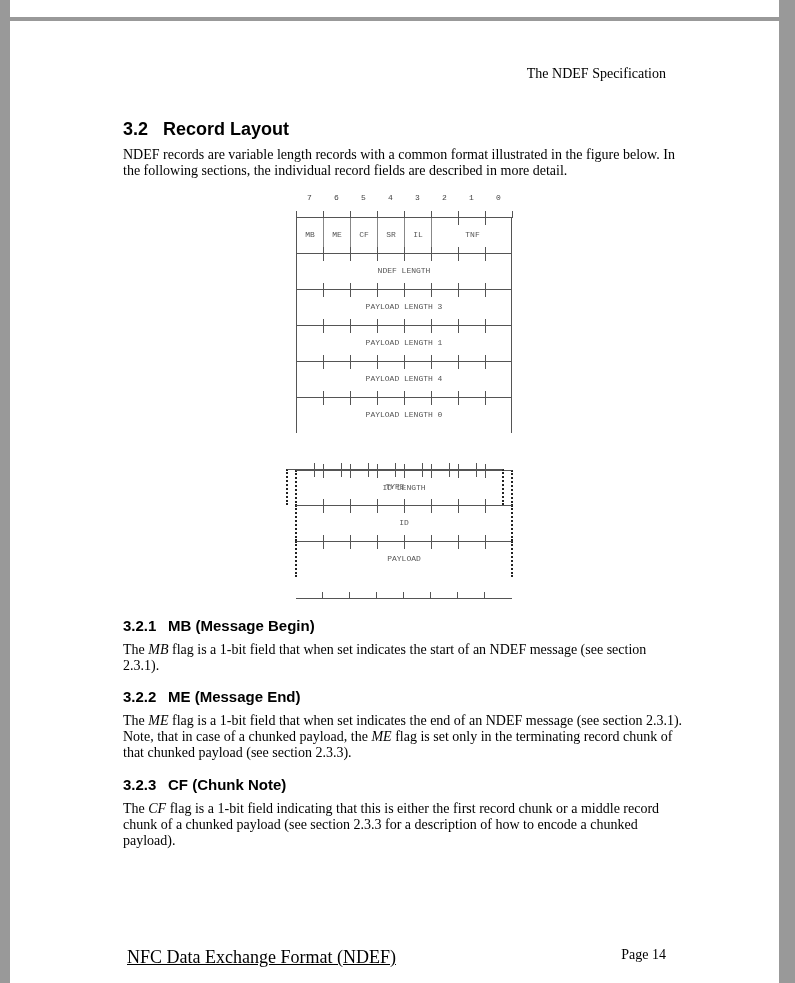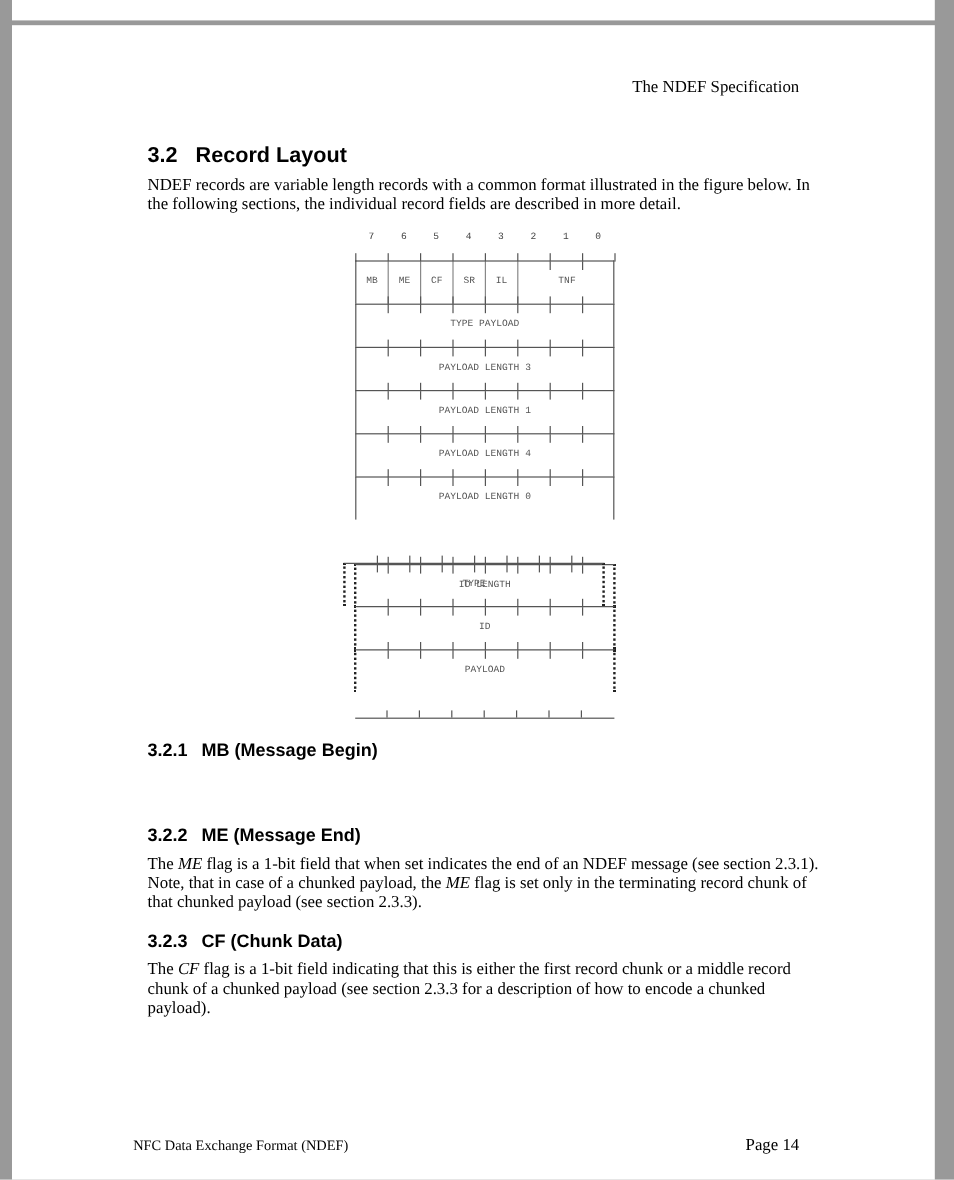--- a/index.html
+++ b/index.html
@@ -35,21 +35,21 @@
     font-family: "Liberation Mono", monospace; font-size: 8px; color: #555; }
   .tick { position: absolute; width: 1px; height: 7px; background: #555; }
   .tick.up { top: -7px; }
   .tick.down { top: 0px; }
   .cell { position: absolute; top: 0; height: 35px; border-right: 1px solid #888;
     box-sizing: border-box; text-align: center; padding-top: 12px;
     font-family: "Liberation Mono", monospace; font-size: 8px; color: #555; }
   .bottom-line { position: absolute; left: 16px; width: 216px; top: 407px; height: 1px; background: #555; }
   .caption { left: 0; right: 0; top: 416px; text-align: center;
     font-family: "Liberation Sans", sans-serif; font-weight: bold; font-size: 12px; }
-  .footer-left { left: 101px; top: 926px; font-size: 12px; }
+  .footer-left { left: 117px; top: 926px; font-size: 18px; text-decoration: underline; }
   .footer-right { right: 113px; top: 926px; font-size: 14px; }
   i { font-style: italic; }
 </style>
 </head>
 <body>
 
 <div class="prev-page"></div>
 
 <div class="page">
   <div class="abs running-header">The NDEF Specification</div>
@@ -84,21 +84,21 @@
           <div class="tick up" style="left: 26px;"></div>
           <div class="tick up" style="left: 53px;"></div>
           <div class="tick up" style="left: 80px;"></div>
           <div class="tick up" style="left: 107px;"></div>
           <div class="tick up" style="left: 134px;"></div>
           <div class="tick up" style="left: 161px;"></div>
           <div class="tick up" style="left: 188px;"></div>
           <div class="tick up" style="left: 215px;"></div>
         </div>
         <div class="row solid" style="top: 62px;">
-          <div class="label">TYPE PAYLOAD</div>
+          <div class="label">NDEF LENGTH</div>
           <div class="tick up" style="left: 26px;"></div>
           <div class="tick down" style="left: 26px;"></div>
           <div class="tick up" style="left: 53px;"></div>
           <div class="tick down" style="left: 53px;"></div>
           <div class="tick up" style="left: 80px;"></div>
           <div class="tick down" style="left: 80px;"></div>
           <div class="tick up" style="left: 107px;"></div>
           <div class="tick down" style="left: 107px;"></div>
           <div class="tick up" style="left: 134px;"></div>
           <div class="tick down" style="left: 134px;"></div>
@@ -250,26 +250,27 @@
         <div class="tick" style="left: 150px; top: 401px; height: 6px;"></div>
         <div class="tick" style="left: 177px; top: 401px; height: 6px;"></div>
         <div class="tick" style="left: 204px; top: 401px; height: 6px;"></div>
       </div>
     <div class="bottom-line"></div>
   </div>
 
   <h3 class="abs h3" style="top:596px;">
     <span class="num">3.2.1</span><span>MB (Message Begin)</span>
   </h3>
+  <p class="abs para" style="top:621px;margin:0;"><span>The </span><i>MB</i><span> flag is a 1-bit field that when set indicates the start of an NDEF message (see section 2.3.1).</span></p>
 
   <h3 class="abs h3" style="top:667px;">
     <span class="num">3.2.2</span><span>ME (Message End)</span>
   </h3>
   <p class="abs para" style="top:692px;margin:0;"><span>The </span><i>ME</i><span> flag is a 1-bit field that when set indicates the end of an NDEF message (see section 2.3.1). Note, that in case of a chunked payload, the </span><i>ME</i><span> flag is set only in the terminating record chunk of that chunked payload (see section 2.3.3).</span></p>
 
   <h3 class="abs h3" style="top:755px;">
-    <span class="num">3.2.3</span><span>CF (Chunk Data)</span>
+    <span class="num">3.2.3</span><span>CF (Chunk Note)</span>
   </h3>
   <p class="abs para" style="top:780px;margin:0;"><span>The </span><i>CF</i><span> flag is a 1-bit field indicating that this is either the first record chunk or a middle record chunk of a chunked payload (see section 2.3.3 for a description of how to encode a chunked payload).</span></p>
 
   <div class="abs footer-left">NFC Data Exchange Format (NDEF)</div>
   <div class="abs footer-right">Page 14</div>
 </div>
 
 </body></html>

